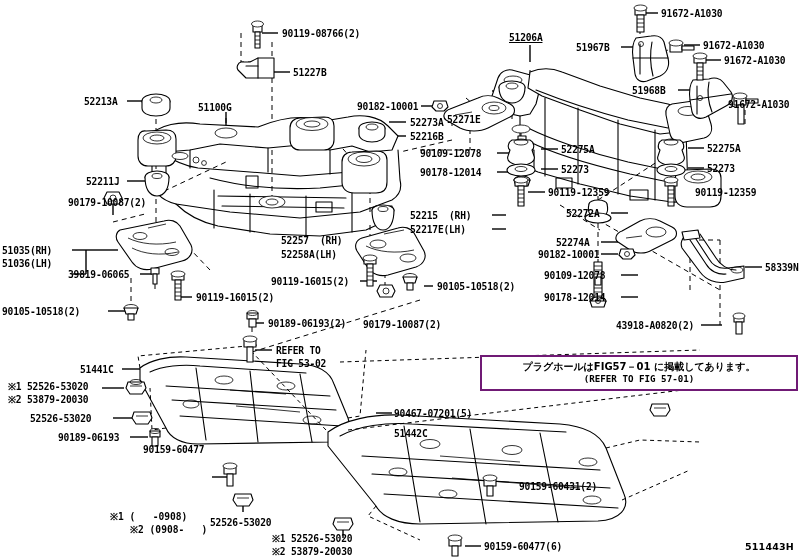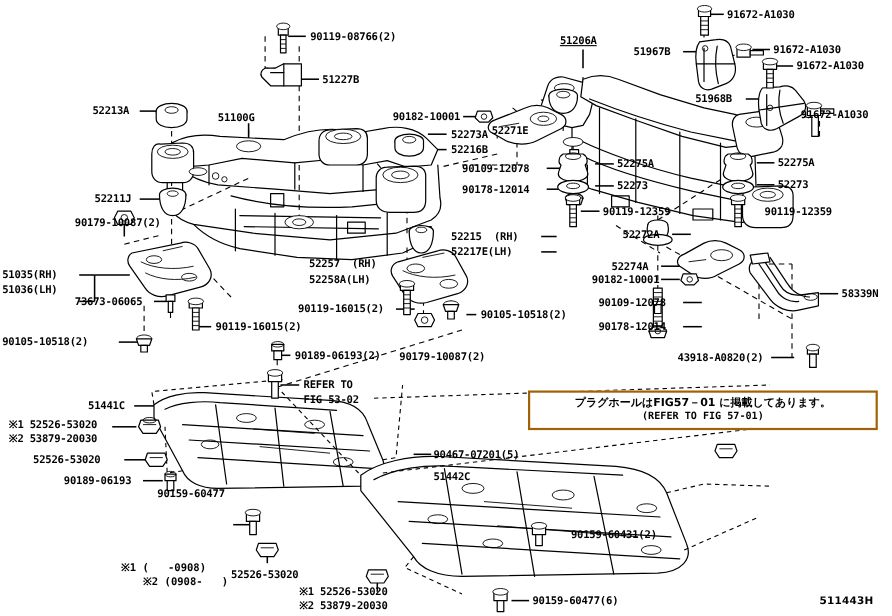--- a/index.html
+++ b/index.html
@@ -3,21 +3,21 @@
 <meta charset="utf-8">
 <style>
   html,body{margin:0;padding:0;background:#ffffff;}
   body{width:811px;height:560px;position:relative;overflow:hidden;
        font-family:"DejaVu Sans Mono","Liberation Mono",monospace;
        color:#000;}
   #stage{position:absolute;left:0;top:0;width:811px;height:560px;}
   svg#art{position:absolute;left:0;top:0;width:811px;height:560px;}
   .lbl{position:absolute;white-space:pre;font-family:"DejaVu Sans Mono","Liberation Mono",monospace;
        font-weight:bold;font-size:9.6px;letter-spacing:-0.2px;line-height:11px;color:#000;}
-  .note-box{position:absolute;border:2px solid #a16207;background:#fff;box-sizing:border-box;
+  .note-box{position:absolute;border:2px solid #701a75;background:#fff;box-sizing:border-box;
             padding:3px 6px 4px 6px;text-align:center;}
   .note-box .jp{font-family:"DejaVu Sans","Liberation Sans",sans-serif;font-weight:bold;font-size:10px;line-height:13px;}
   .note-box .en{font-family:"DejaVu Sans","Liberation Sans",sans-serif;font-size:10.5px;line-height:14px;letter-spacing:0.3px;}
   .note-box .rf{font-family:"DejaVu Sans Mono","Liberation Mono",monospace;font-weight:bold;font-size:9.2px;line-height:12px;}
   .footnote{position:absolute;font-family:"DejaVu Sans Mono","Liberation Mono",monospace;
             font-weight:bold;font-size:9.6px;line-height:13px;white-space:pre;}
   .sheet-id{position:absolute;font-family:"DejaVu Sans","Liberation Sans",sans-serif;
             font-weight:bold;font-size:9.5px;letter-spacing:0.2px;}
 </style>
 </head>
@@ -584,21 +584,21 @@
       <div class="lbl" style="left: 198px; top: 102px;">51100G</div>
       <div class="lbl" style="left: 357px; top: 101px;">90182-10001</div>
       <div class="lbl" style="left: 410px; top: 117px;">52273A</div>
       <div class="lbl" style="left: 410px; top: 131px;">52216B</div>
       <div class="lbl" style="left: 420px; top: 148px;">90109-12078</div>
       <div class="lbl" style="left: 420px; top: 167px;">90178-12014</div>
       <div class="lbl" style="left: 86px; top: 176px;">52211J</div>
       <div class="lbl" style="left: 68px; top: 197px;">90179-10087(2)</div>
       <div class="lbl" style="left: 2px; top: 245px;">51035(RH)</div>
       <div class="lbl" style="left: 2px; top: 258px;">51036(LH)</div>
-      <div class="lbl" style="left: 68px; top: 269px;">73673-06065</div>
+      <div class="lbl" style="left: 68px; top: 269px;">39819-06065</div>
       <div class="lbl" style="left: 2px; top: 306px;">90105-10518(2)</div>
       <div class="lbl" style="left: 196px; top: 292px;">90119-16015(2)</div>
       <div class="lbl" style="left: 281px; top: 235px;">52257  (RH)</div>
       <div class="lbl" style="left: 281px; top: 249px;">52258A(LH)</div>
       <div class="lbl" style="left: 271px; top: 276px;">90119-16015(2)</div>
       <div class="lbl" style="left: 268px; top: 318px;">90189-06193(2)</div>
       <div class="lbl" style="left: 363px; top: 319px;">90179-10087(2)</div>
       <div class="lbl" style="left: 437px; top: 281px;">90105-10518(2)</div>
       <div class="lbl" style="left: 410px; top: 210px;">52215  (RH)</div>
       <div class="lbl" style="left: 410px; top: 224px;">52217E(LH)</div>

